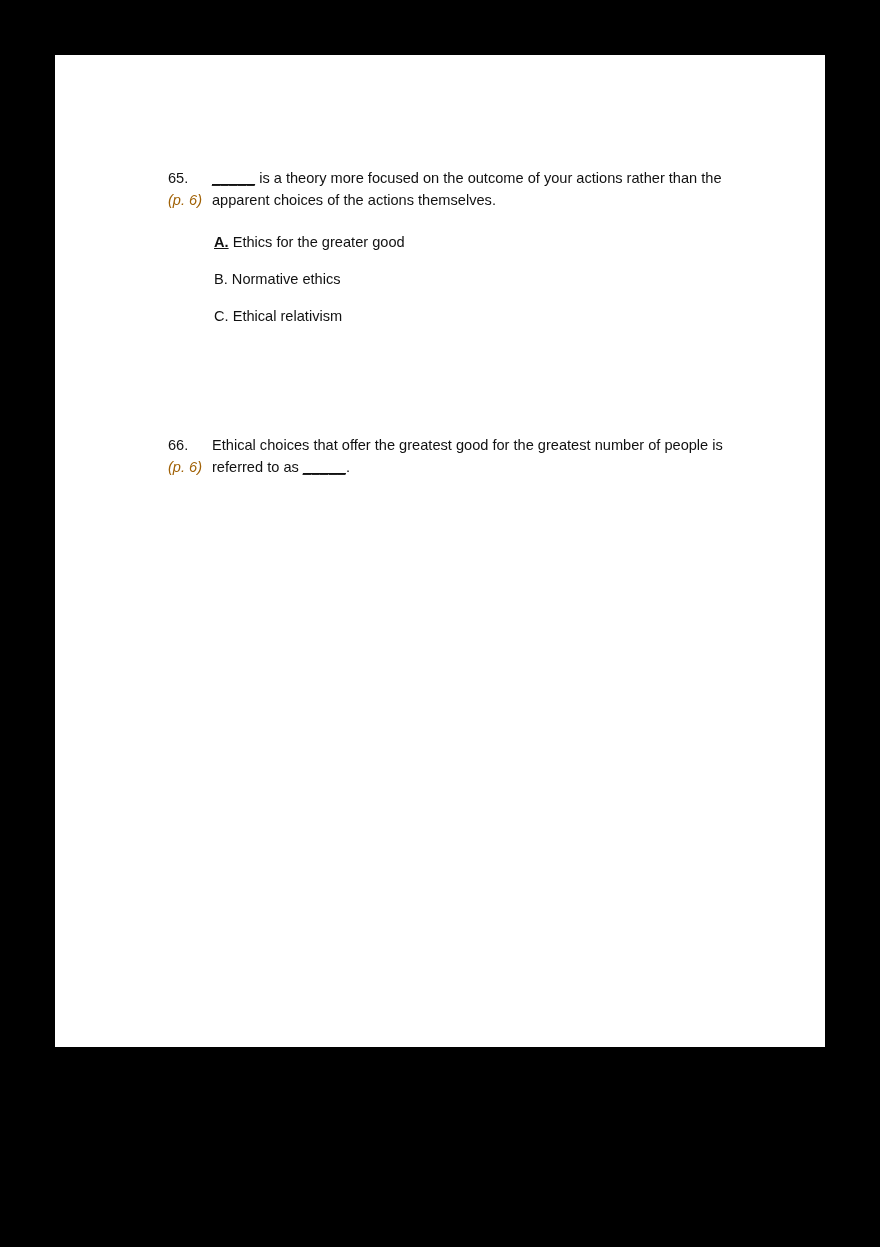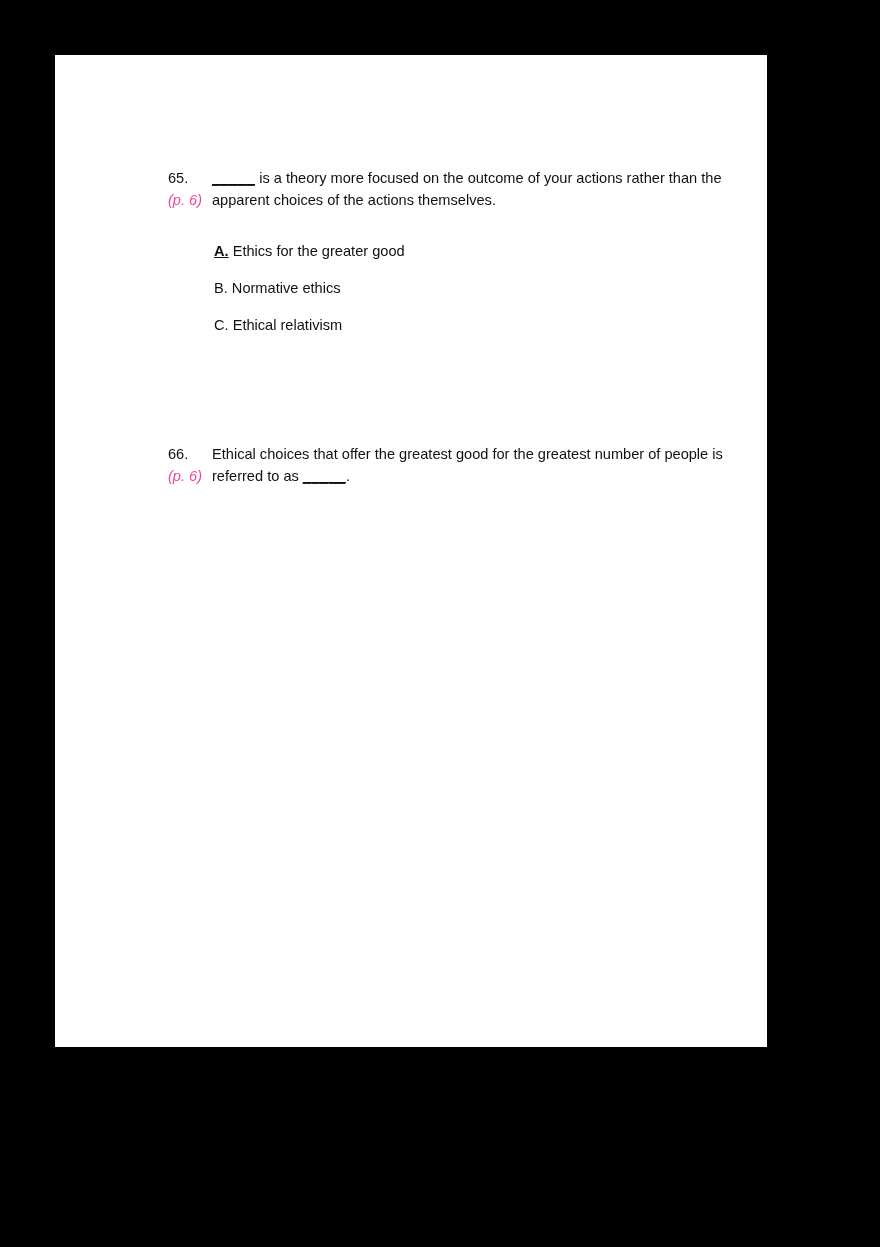--- a/index.html
+++ b/index.html
@@ -18,21 +18,21 @@
     position: relative;
     width: 880px;
     height: 1247px;
     background: #000000;
   }
 
   #paper {
     position: absolute;
     left: 55px;
     top: 55px;
-    width: 712px;
+    width: 770px;
     height: 992px;
     background: #ffffff;
   }
 
   #content {
     position: absolute;
     left: 113px;   
     top: 113px;    
     width: 600px;
   }
@@ -57,35 +57,35 @@
     min-width: 44px;
     font-size: 14.6px;
     color: #111111;
   }
 
   .q-pageref {
     display: inline-block;
     min-width: 44px;
     font-style: italic;
     font-size: 14.6px;
-    color: #ec4899;
+    color: #a16207;
   }
 
   .q-text {
     font-size: 14.6px;
     color: #111111;
   }
 
   .blank {
     text-decoration: underline;
     letter-spacing: 0.5px;
   }
 
   .options {
-    margin-top: 30px;
+    margin-top: 21px;
     margin-left: 46px;
   }
 
   .option {
     font-size: 14.6px;
     line-height: 20px;
     color: #111111;
     margin-bottom: 17px;
     white-space: pre;
   }

